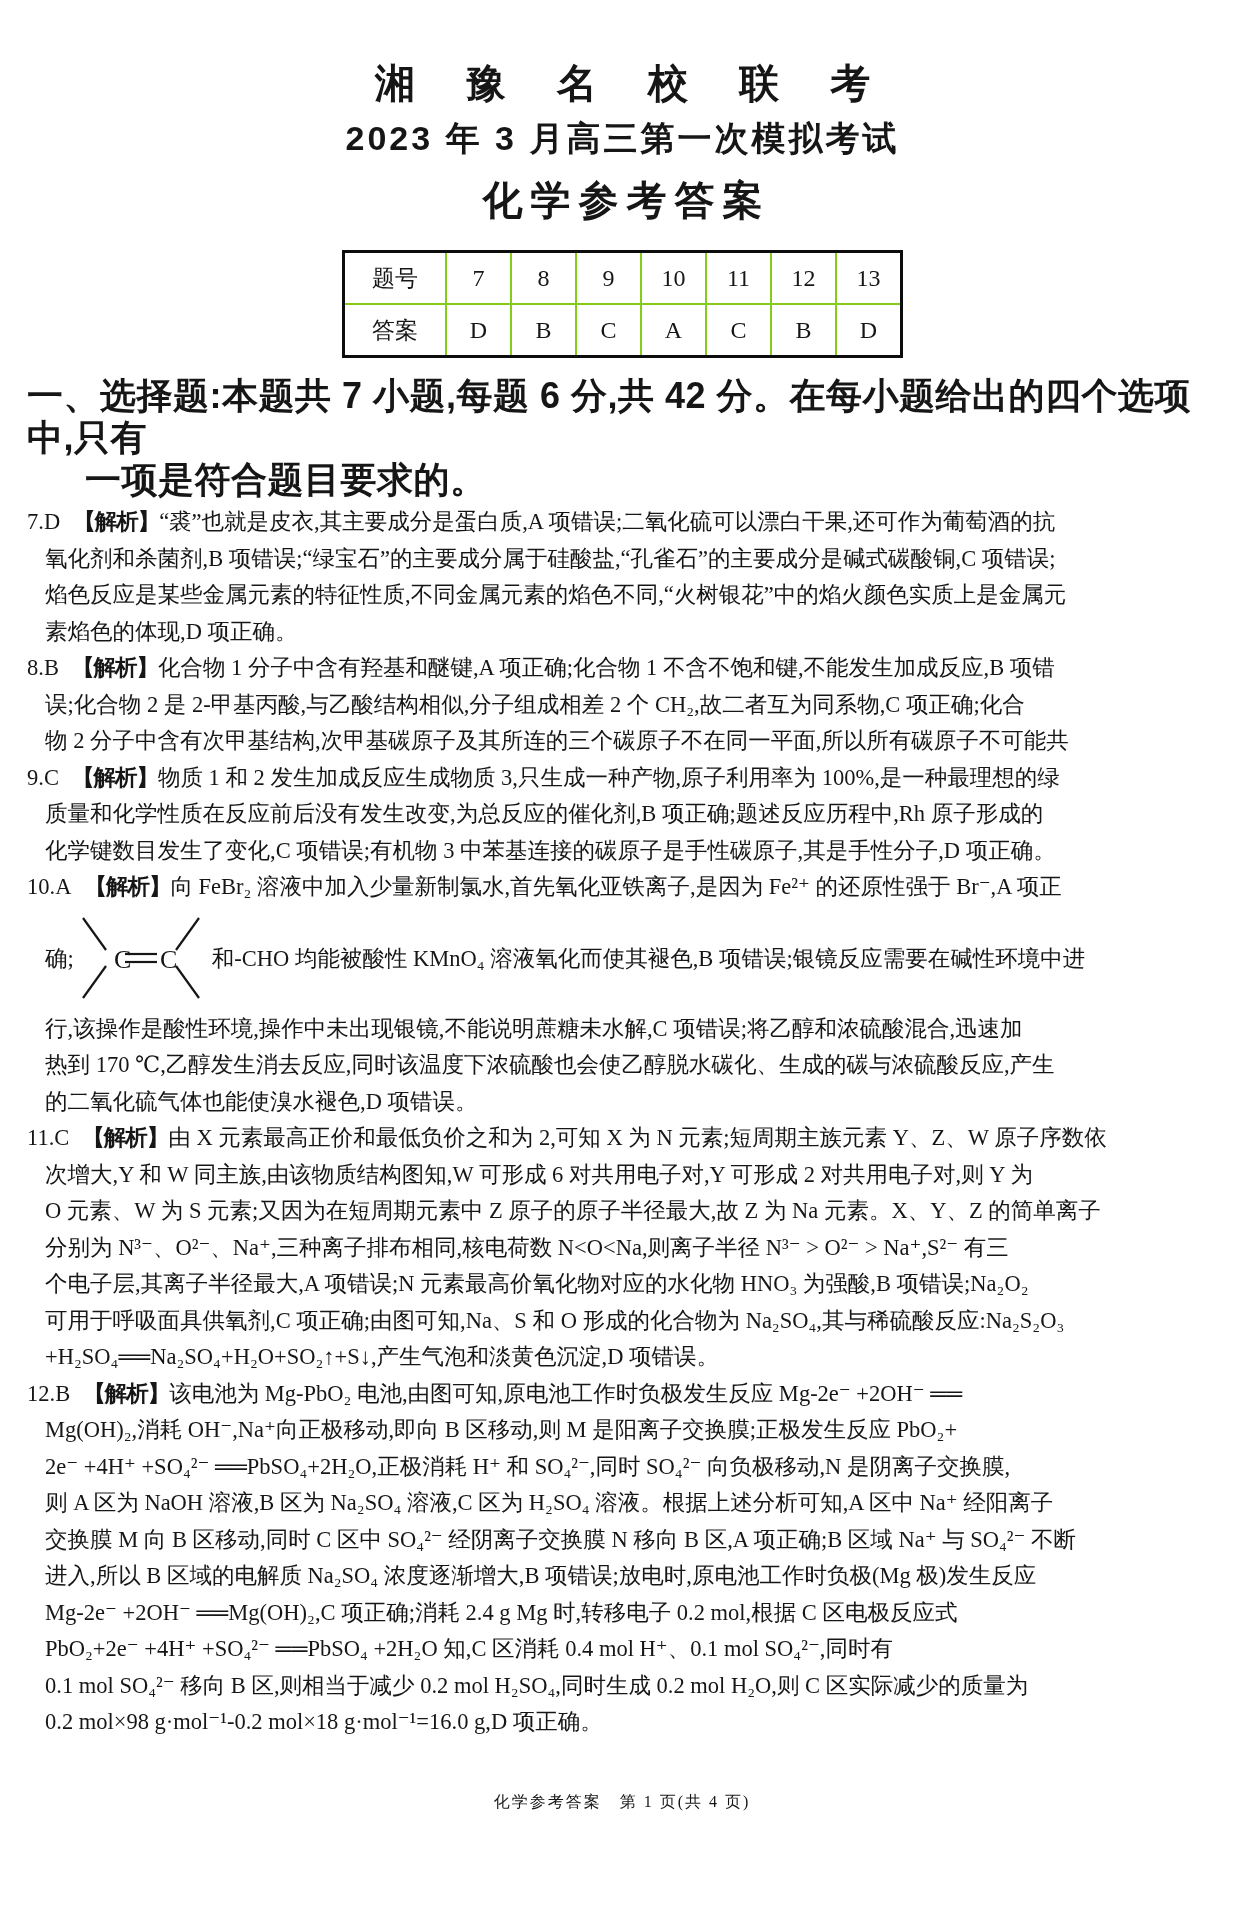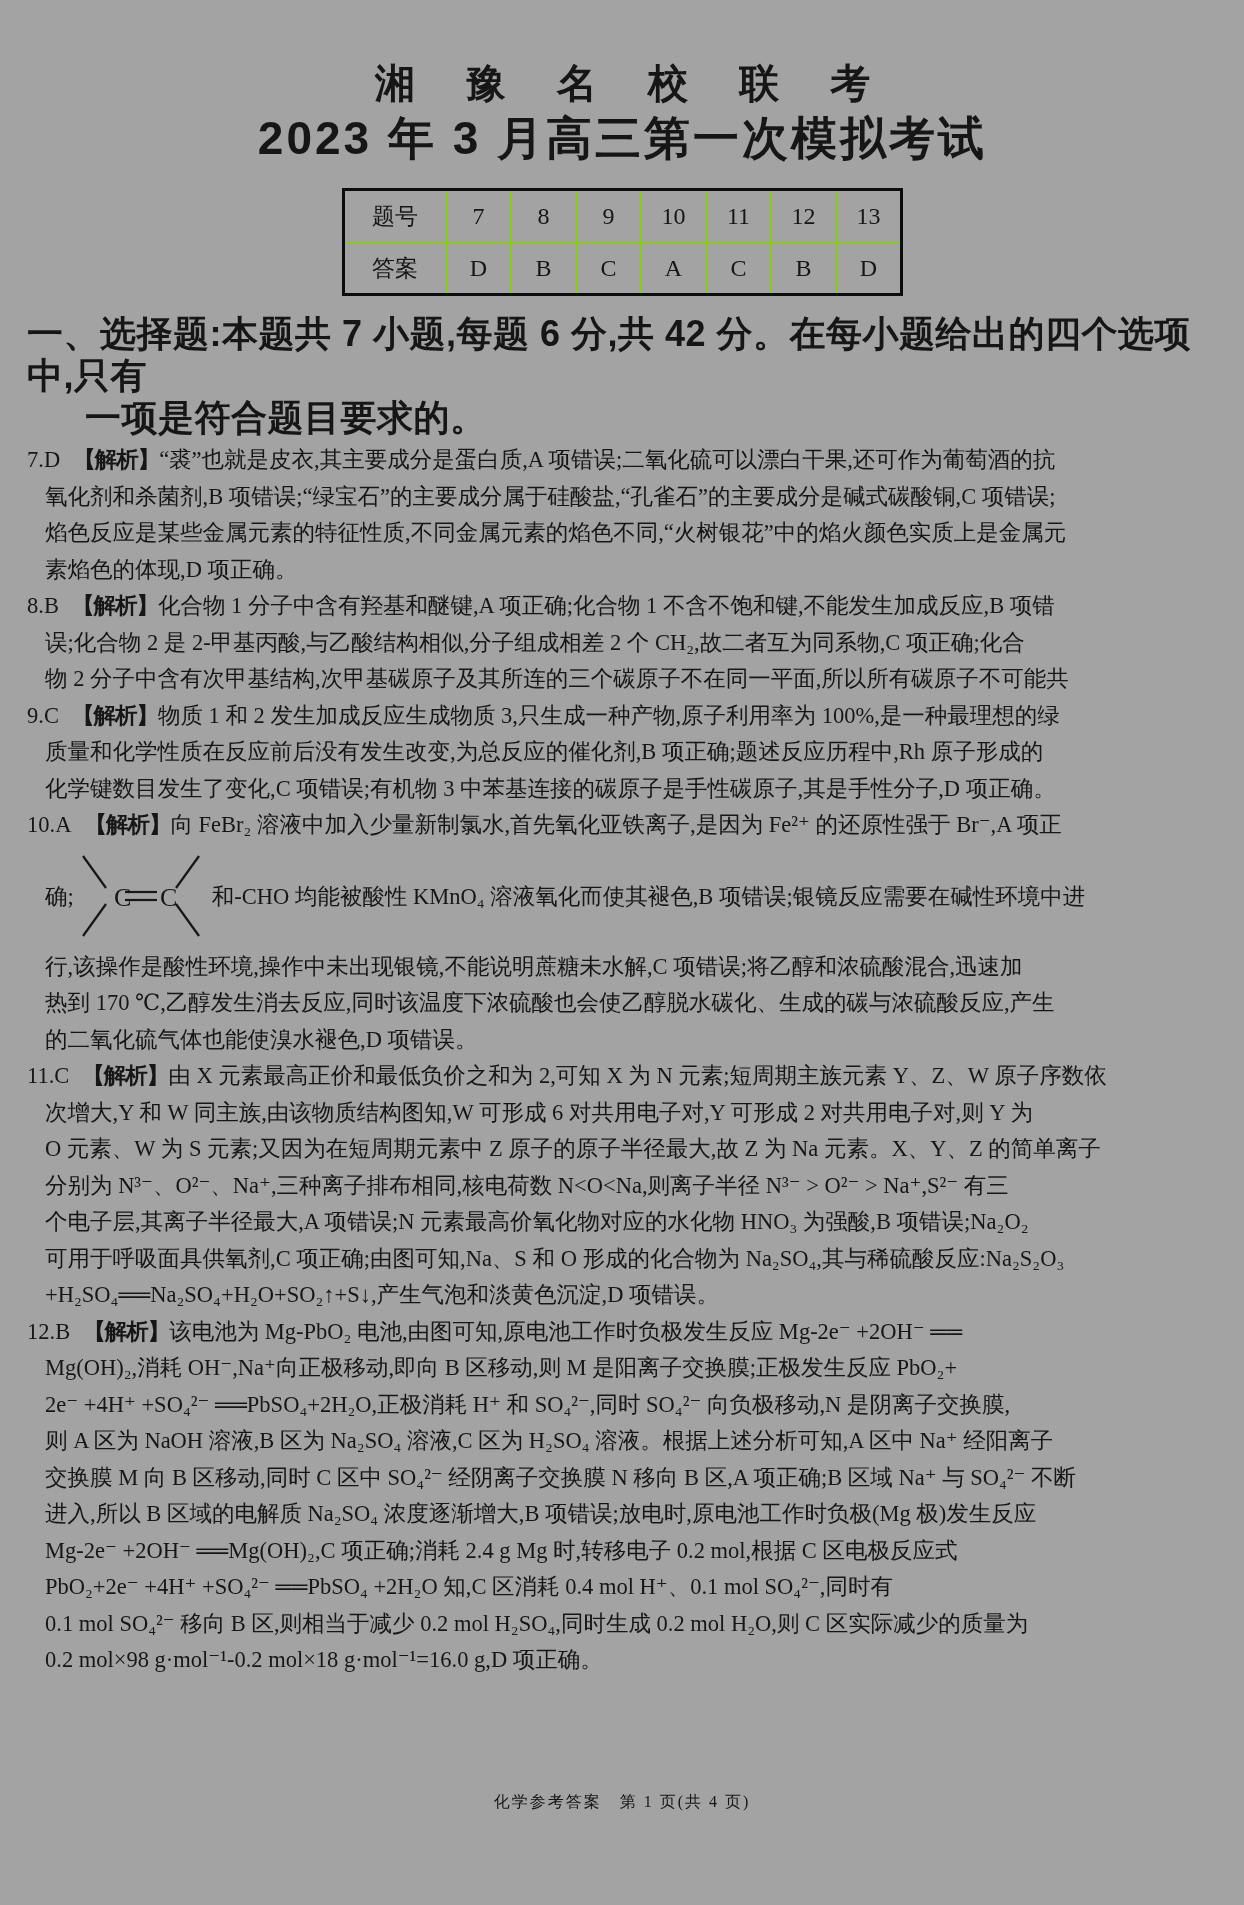--- a/index.html
+++ b/index.html
@@ -1,36 +1,36 @@
 <!DOCTYPE html>
 <html><head>
 <meta charset="utf-8">
 <style>
   html,body{margin:0;padding:0;background:#e8e8e8;}
   .page{
     position:relative;
     width:1244px;height:1905px;
     margin:0 auto;
-    background:#a3a3a3;
+    background:#ffffff;
     box-sizing:border-box;
     padding:0 26px 0 27px;
     overflow:hidden;
     color:#161616;
     font-family:"Liberation Serif","DejaVu Serif",serif;
   }
   
   .header{ text-align:center; padding-top:58px; }
   .t1{
     margin:0; font-family:"Liberation Sans","DejaVu Sans",sans-serif;
     font-weight:bold; font-size:40px; line-height:50px; letter-spacing:20px;
     padding-left:20px;
   }
   .t2{
     margin:6px 0 0 0; font-family:"Liberation Sans","DejaVu Sans",sans-serif;
-    font-weight:bold; font-size:46px; line-height:48px; letter-spacing:3px;
+    font-weight:bold; font-size:34px; line-height:48px; letter-spacing:3px;
   }
   .t3{
     margin:14px 0 0 0; font-family:"Liberation Sans","DejaVu Sans",sans-serif;
     font-weight:bold; font-size:40px; line-height:48px; letter-spacing:8px;
     padding-left:8px;
   }
   
   table.answer-key{
     border-collapse:collapse; margin:26px auto 0 auto;
     border:3px solid #0c0c0c;
@@ -72,20 +72,21 @@
   }
 </style>
 </head>
 <body>
 
 <div class="page">
 
   <div class="header">
     <h1 class="t1">湘 豫 名 校 联 考</h1>
     <h2 class="t2">2023 年 3 月高三第一次模拟考试</h2>
+    <h2 class="t3">化学参考答案</h2>
   </div>
 
   <table class="answer-key">
     <tbody id="answer-table-body">
         <tr>
           <td class="rowhead">题号</td>
           <td>7</td>
           <td>8</td>
           <td>9</td>
           <td>10</td>

